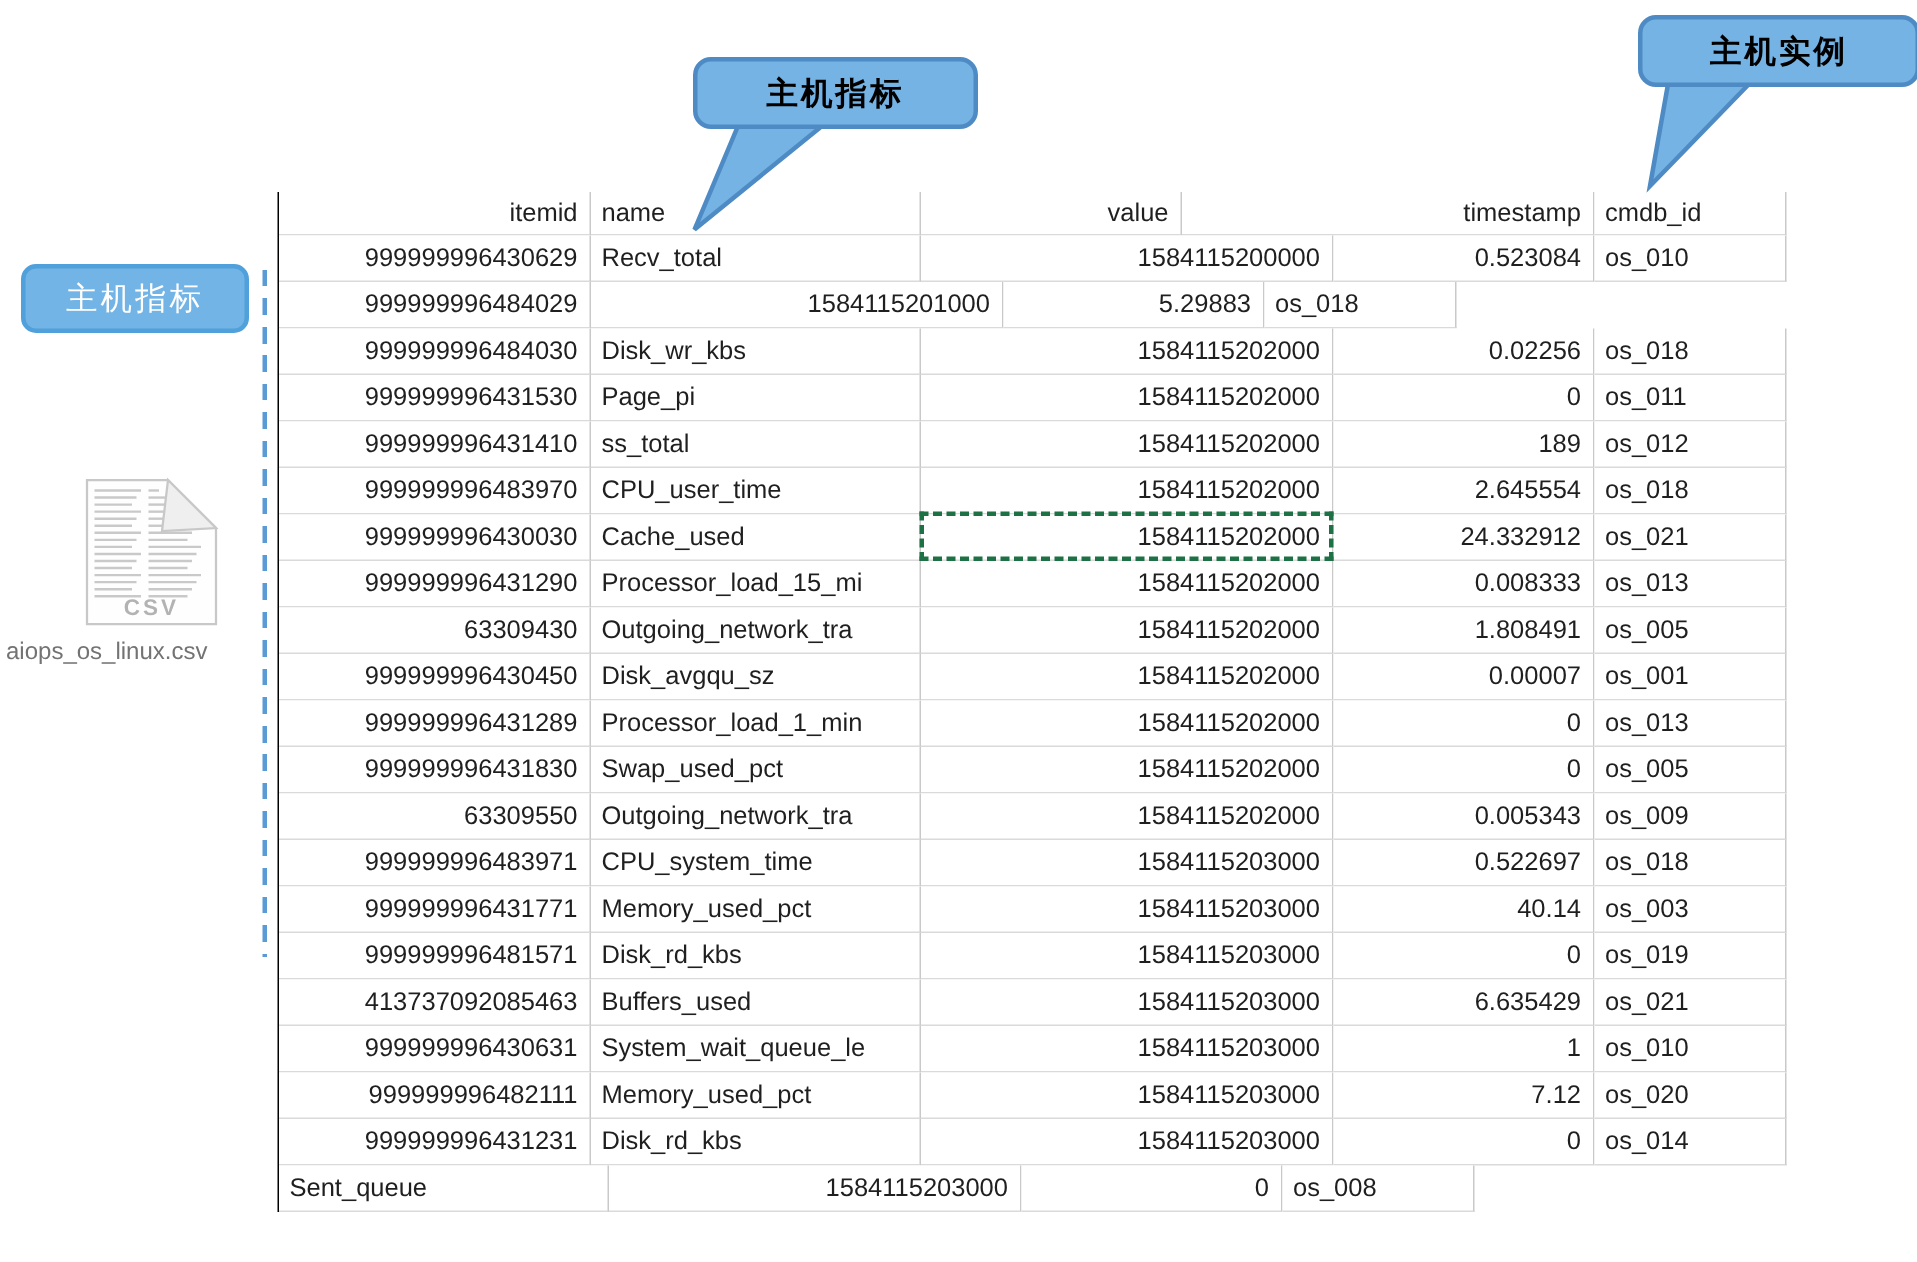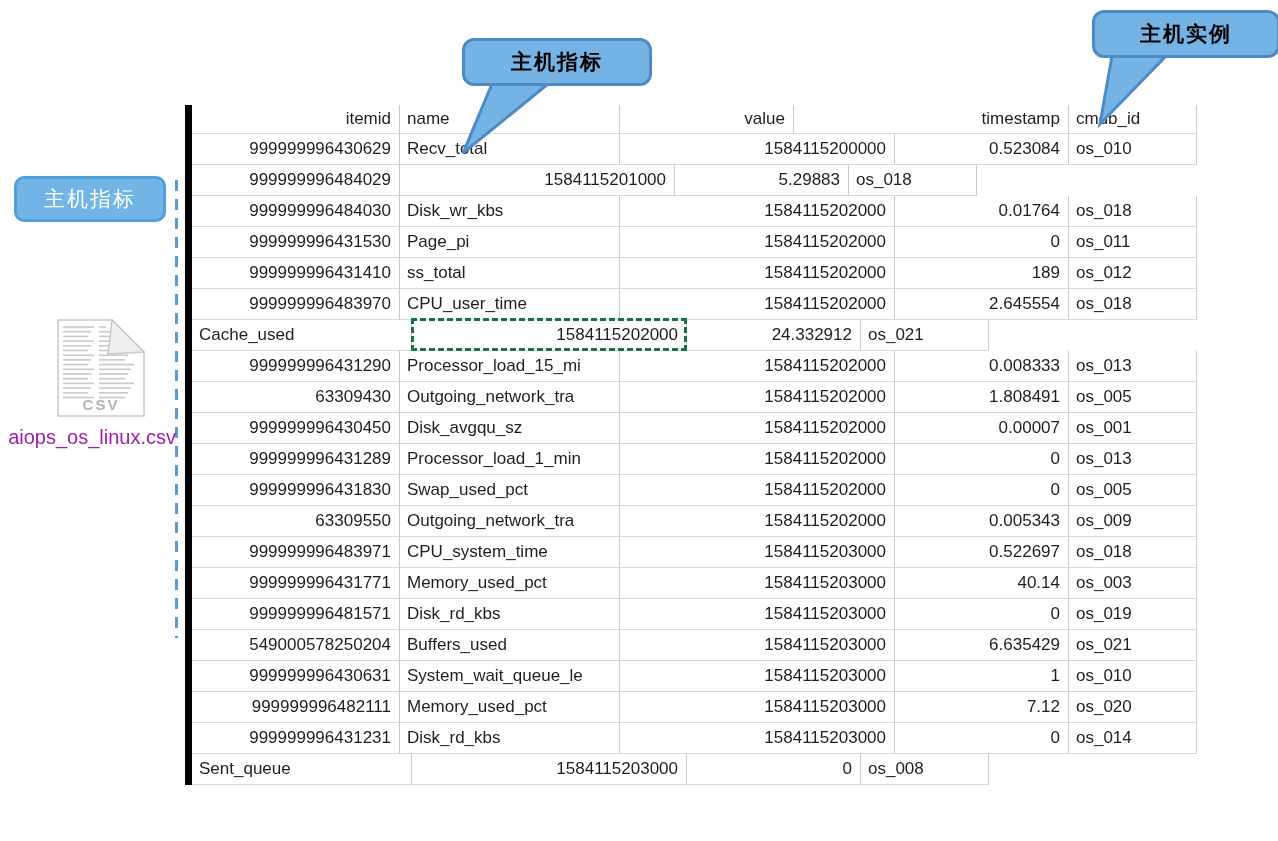--- a/index.html
+++ b/index.html
@@ -1,20 +1,20 @@
 <!DOCTYPE html>
 <html><head>
 <meta charset="utf-8">
 <style>
   html,body{margin:0;padding:0;background:#fff;}
   .stage{position:relative;width:1278px;height:841px;background:#ffffff;
          font-family:"Liberation Sans",sans-serif;overflow:hidden;}
 
   
-  .tbl{position:absolute;left:185px;top:105px;border-left:7px solid #000000;}
+  .tbl{position:absolute;left:185px;top:128px;border-left:1px solid #000000;}
   .trow{display:flex;height:31px;}
   .trow.hdr{height:29px;}
   .cell{box-sizing:border-box;border-right:1px solid #c9c9c9;border-bottom:1px solid #dadada;
         font-size:17px;color:#1f1f1f;display:flex;align-items:center;
         white-space:nowrap;overflow:hidden;position:relative;background:#fff;}
   .cell.num{justify-content:flex-end;padding-right:8px;}
   .cell.txt{justify-content:flex-start;padding-left:7px;}
   .c0{width:208px}.c1{width:220px}.c2{width:275px}.c3{width:174px}.c4{width:128px}
   .cell.sel{overflow:visible;}
   .cell.sel::after{content:"";position:absolute;left:-1px;top:-2px;right:-1px;bottom:-1px;
@@ -29,22 +29,22 @@
           background:#72b4e5;border:3px solid #4fa0db;border-radius:10px;box-sizing:border-box;
           display:flex;align-items:center;justify-content:center;
           font-size:21px;color:#ffffff;letter-spacing:2px;}
 
   
   .vdash{position:absolute;left:175px;top:180px;width:3px;height:458px;
          background:repeating-linear-gradient(to bottom,#5b9bd5 0 11px,transparent 11px 19px);}
 
   
   .fileicon{position:absolute;left:50px;top:316px;}
-  .fname{position:absolute;left:4px;top:426px;width:172px;text-align:right;
-         font-size:20px;color:#a21caf;}
+  .fname{position:absolute;left:4px;top:426px;width:172px;text-align:left;
+         font-size:16px;color:#737373;}
 </style>
 </head>
 <body>
 
 <div class="stage">
 
   <svg class="tail" style="left:440px;top:60px" width="130" height="100">
     <polygon points="52,24 108,24 23,93" fill="#74b3e3" stroke="#4e8bc4" stroke-width="3"></polygon>
   </svg>
   <div class="bubble" style="left:450px;top:38px;width:190px;height:48px">
@@ -124,21 +124,21 @@
         <div class="trow">
           <div class="cell num c0">999999996484029</div>
           <div class="cell num c2">1584115201000</div>
           <div class="cell num c3">5.29883</div>
           <div class="cell txt c4">os_018</div>
         </div>
         <div class="trow">
           <div class="cell num c0">999999996484030</div>
           <div class="cell txt c1">Disk_wr_kbs</div>
           <div class="cell num c2">1584115202000</div>
-          <div class="cell num c3">0.01764</div>
+          <div class="cell num c3">0.02256</div>
           <div class="cell txt c4">os_018</div>
         </div>
         <div class="trow">
           <div class="cell num c0">999999996431530</div>
           <div class="cell txt c1">Page_pi</div>
           <div class="cell num c2">1584115202000</div>
           <div class="cell num c3">0</div>
           <div class="cell txt c4">os_011</div>
         </div>
         <div class="trow">
@@ -149,20 +149,21 @@
           <div class="cell txt c4">os_012</div>
         </div>
         <div class="trow">
           <div class="cell num c0">999999996483970</div>
           <div class="cell txt c1">CPU_user_time</div>
           <div class="cell num c2">1584115202000</div>
           <div class="cell num c3">2.645554</div>
           <div class="cell txt c4">os_018</div>
         </div>
         <div class="trow">
+          <div class="cell num c0">999999996430030</div>
           <div class="cell txt c1">Cache_used</div>
           <div class="cell num c2 sel">1584115202000</div>
           <div class="cell num c3">24.332912</div>
           <div class="cell txt c4">os_021</div>
         </div>
         <div class="trow">
           <div class="cell num c0">999999996431290</div>
           <div class="cell txt c1">Processor_load_15_mi</div>
           <div class="cell num c2">1584115202000</div>
           <div class="cell num c3">0.008333</div>
@@ -218,21 +219,21 @@
           <div class="cell txt c4">os_003</div>
         </div>
         <div class="trow">
           <div class="cell num c0">999999996481571</div>
           <div class="cell txt c1">Disk_rd_kbs</div>
           <div class="cell num c2">1584115203000</div>
           <div class="cell num c3">0</div>
           <div class="cell txt c4">os_019</div>
         </div>
         <div class="trow">
-          <div class="cell num c0">549000578250204</div>
+          <div class="cell num c0">413737092085463</div>
           <div class="cell txt c1">Buffers_used</div>
           <div class="cell num c2">1584115203000</div>
           <div class="cell num c3">6.635429</div>
           <div class="cell txt c4">os_021</div>
         </div>
         <div class="trow">
           <div class="cell num c0">999999996430631</div>
           <div class="cell txt c1">System_wait_queue_le</div>
           <div class="cell num c2">1584115203000</div>
           <div class="cell num c3">1</div>

